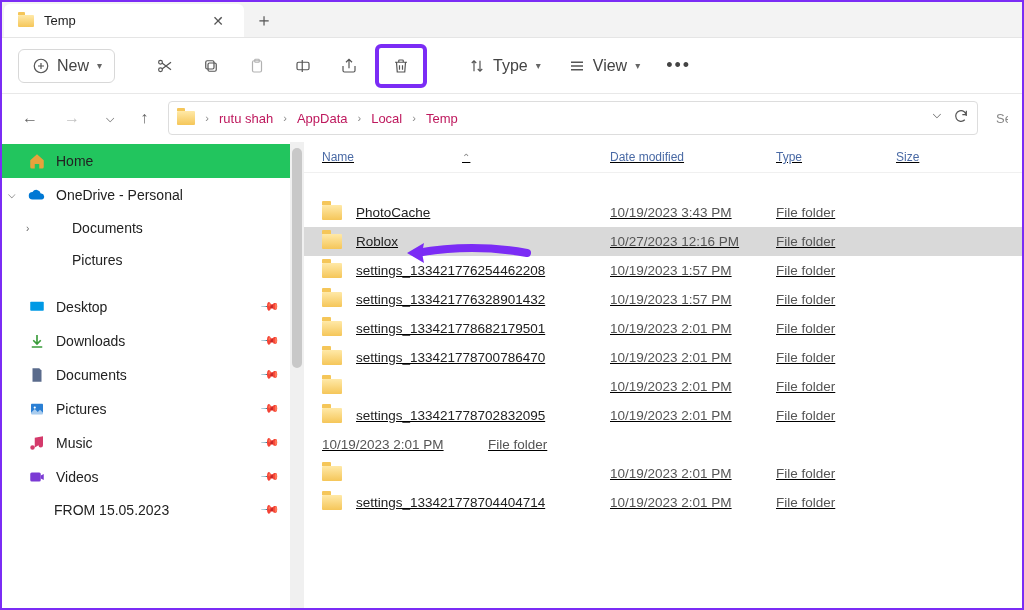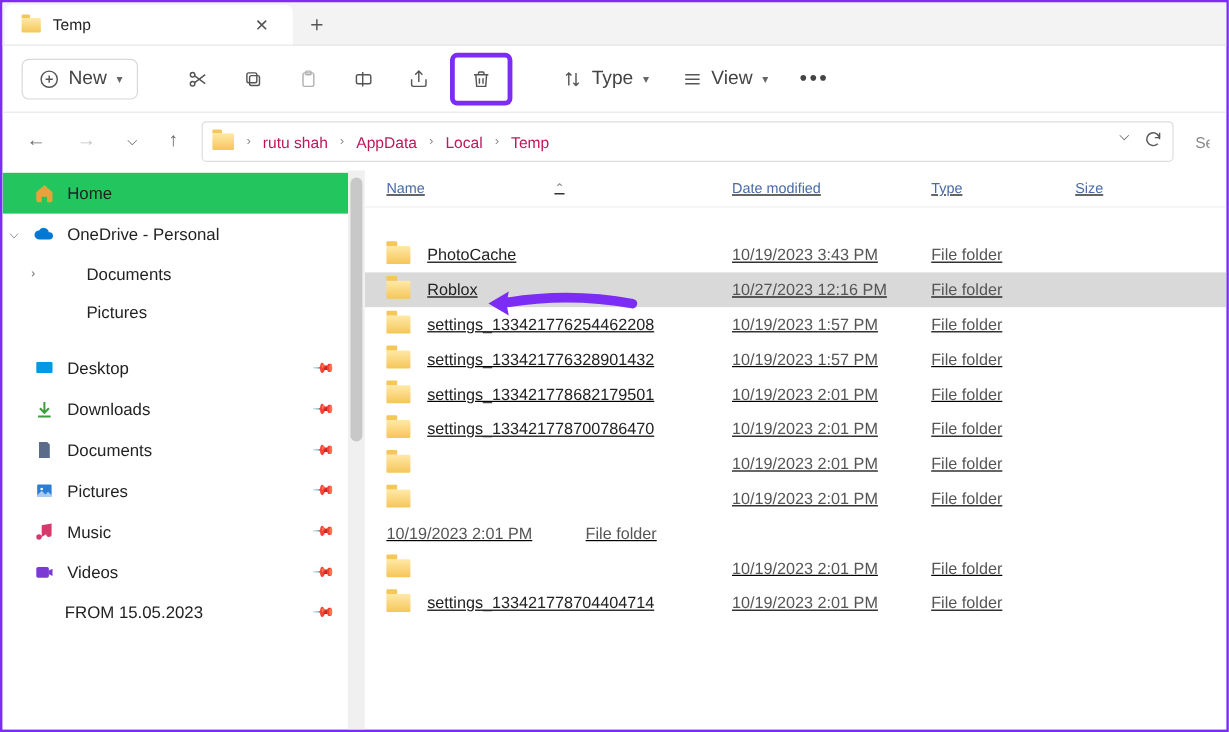--- a/index.html
+++ b/index.html
@@ -372,20 +372,21 @@
           <div class="r-name">
             <span class="folder-mini"></span>
           </div>
           <div class="r-date">10/19/2023 2:01 PM</div>
           <div class="r-type">File folder</div>
           <div class="r-size"></div>
         </div>
         <div class="row">
           <div class="r-name">
             <span class="folder-mini"></span>
+            <span>settings_133421778702832095</span>
           </div>
           <div class="r-date">10/19/2023 2:01 PM</div>
           <div class="r-type">File folder</div>
           <div class="r-size"></div>
         </div>
         <div class="row">
           <div class="r-date">10/19/2023 2:01 PM</div>
           <div class="r-type">File folder</div>
           <div class="r-size"></div>
         </div>

